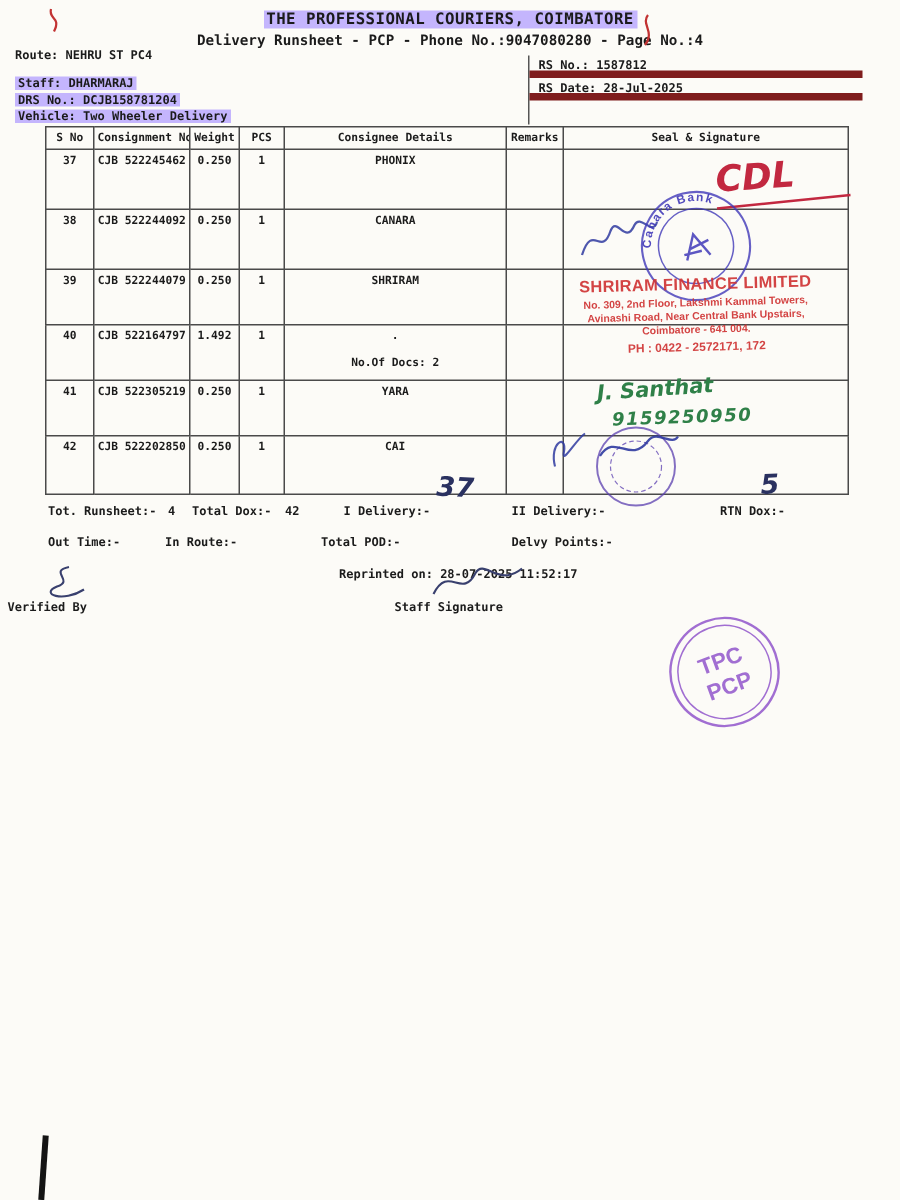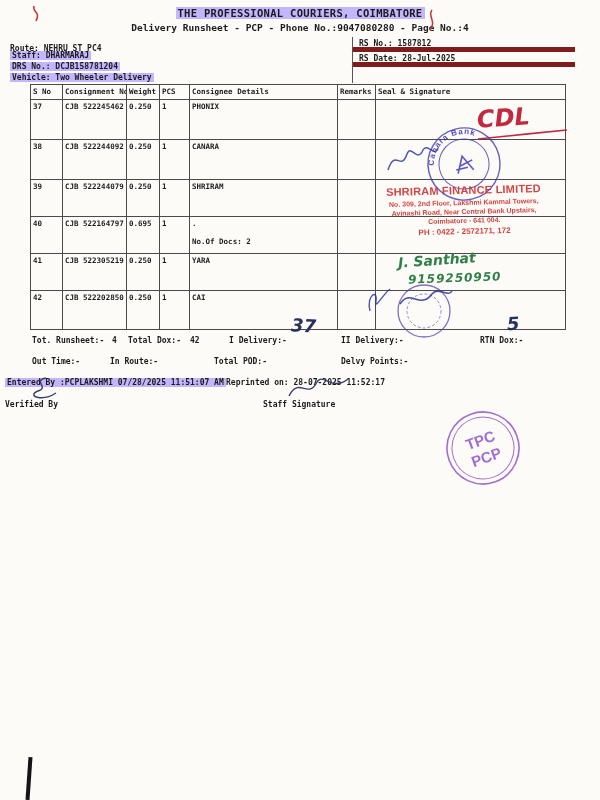--- a/index.html
+++ b/index.html
@@ -11,21 +11,21 @@
     color:#1b1b1b;
   }
   .abs { position:absolute; }
   .t8 { font-size:8px; font-weight:bold; white-space:nowrap; }
   .hl { background:#c4b5fd; padding:0 2px; }
   .title-row { top:7px; left:0; width:100%; text-align:center; font-size:10.5px; font-weight:bold; letter-spacing:0.3px; }
   .subtitle { top:22px; left:0; width:100%; text-align:center; font-size:9.5px; font-weight:bold; white-space:nowrap; }
   .rs-box { left:352px; top:37px; width:223px; height:46px; border-left:1px solid #555; }
   .rs-row { border-bottom:5px solid #7f1d1d; padding:2px 6px 1px 6px; font-size:8px; font-weight:bold; height:15px; white-space:nowrap; }
   .doc-table { position:absolute; left:30px; top:84px; width:535px; border-collapse:collapse; table-layout:fixed; }
-  .doc-table th, .doc-table td { border:1px solid #4a4a4a; font-size:7.5px; font-weight:bold; text-align:left; vertical-align:top; padding:2px 2px; overflow:hidden; }
+  .doc-table th, .doc-table td { border:1px solid #4a4a4a; font-size:7.5px; font-weight:bold; text-align:center; vertical-align:top; padding:2px 2px; overflow:hidden; }
   .doc-table th { height:15px; white-space:nowrap; }
   .doc-table td { height:37px; white-space:nowrap; }
   .docs-note { margin-top:9px; }
   .stamp-block { text-align:center; color:#d03535; opacity:0.92; transform:rotate(-1.5deg); font-family:"Liberation Sans",sans-serif; }
   .stamp-block .sf-name { font-size:11px; font-weight:bold; letter-spacing:0.2px; margin-bottom:2px; }
   .stamp-block .sf-line { font-size:7px; font-weight:bold; line-height:9px; }
   .stamp-block .sf-phone { font-size:8px; font-weight:bold; margin-top:2px; }
   .hand { font-family:"DejaVu Sans",sans-serif; font-style:italic; white-space:nowrap; }
   .hand-num { font-size:18px; color:#2a3160; font-weight:bold; }
   .green-name { font-size:14px; color:#2f8048; font-weight:bold; transform:rotate(-4deg); }
@@ -37,21 +37,21 @@
 </head>
 <body>
 
 <div class="page">
 
   <div class="abs title-row">
     <span class="hl">THE PROFESSIONAL COURIERS, COIMBATORE</span>
   </div>
   <div class="abs subtitle">Delivery Runsheet - PCP - Phone No.:9047080280 - Page No.:4</div>
 
-  <div class="abs t8" style="left:10px;top:44px;">Route: NEHRU ST PC4</div>
+  <div class="abs t8" style="left:10px;top:32px;">Route: NEHRU ST PC4</div>
   <div class="abs t8" style="left:10px;top:51px;">
     <span class="hl">Staff: DHARMARAJ</span>
   </div>
   <div class="abs t8" style="left:10px;top:62px;">
     <span class="hl">DRS No.: DCJB158781204</span>
   </div>
   <div class="abs t8" style="left:10px;top:73px;">
     <span class="hl">Vehicle: Two Wheeler Delivery</span>
   </div>
 
@@ -105,21 +105,21 @@
         <td>CJB 522244079</td>
         <td>0.250</td>
         <td>1</td>
         <td>SHRIRAM</td>
         <td></td>
         <td></td>
       </tr>
       <tr style="height:33px;">
         <td>40</td>
         <td>CJB 522164797</td>
-        <td>0.695</td>
+        <td>1.492</td>
         <td>1</td>
         <td>
           <div>.</div>
           <div class="docs-note">No.Of Docs: 2</div>
         </td>
         <td></td>
         <td></td>
       </tr>
       <tr style="height:34px;padding-left:48px;">
         <td>41</td>
@@ -148,23 +148,20 @@
   <span class="abs t8" style="left:190px;top:336px;">42</span>
   <span class="abs t8" style="left:229px;top:336px;">I Delivery:-</span>
   <span class="abs t8" style="left:341px;top:336px;">II Delivery:-</span>
   <span class="abs t8" style="left:452px;top:336px;padding-left:28px;">RTN Dox:-</span>
 
   <span class="abs t8" style="left:32px;top:357px;">Out Time:-</span>
   <span class="abs t8" style="left:110px;top:357px;">In Route:-</span>
   <span class="abs t8" style="left:214px;top:357px;">Total POD:-</span>
   <span class="abs t8" style="left:341px;top:357px;">Delvy Points:-</span>
 
-  <span class="abs t8" style="left:5px;top:378px;">
-    <span class="hl">Entered By :PCPLAKSHMI 07/28/2025 11:51:07 AM</span>
-  </span>
   <span class="abs t8" style="left:226px;top:378px;">Reprinted on: 28-07-2025 11:52:17</span>
   <span class="abs t8" style="left:5px;top:400px;">Verified By</span>
   <span class="abs t8" style="left:263px;top:400px;">Staff Signature</span>
 
   <div class="abs" style="left:30px;top:4px;">
     <svg width="14" height="20" viewBox="0 0 14 20">
         <path d="M4,2 C2,9 11,7 6,17" stroke="#c23333" stroke-width="1.5" fill="none"></path>
       </svg>
   </div>
   <div class="abs" style="left:425px;top:8px;">

